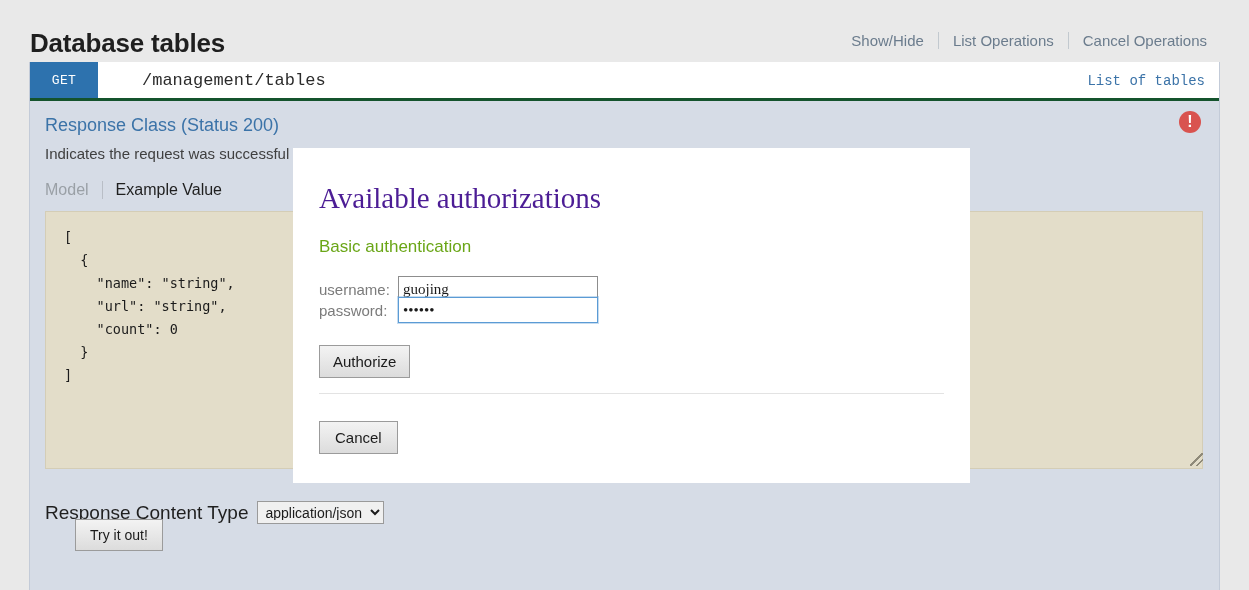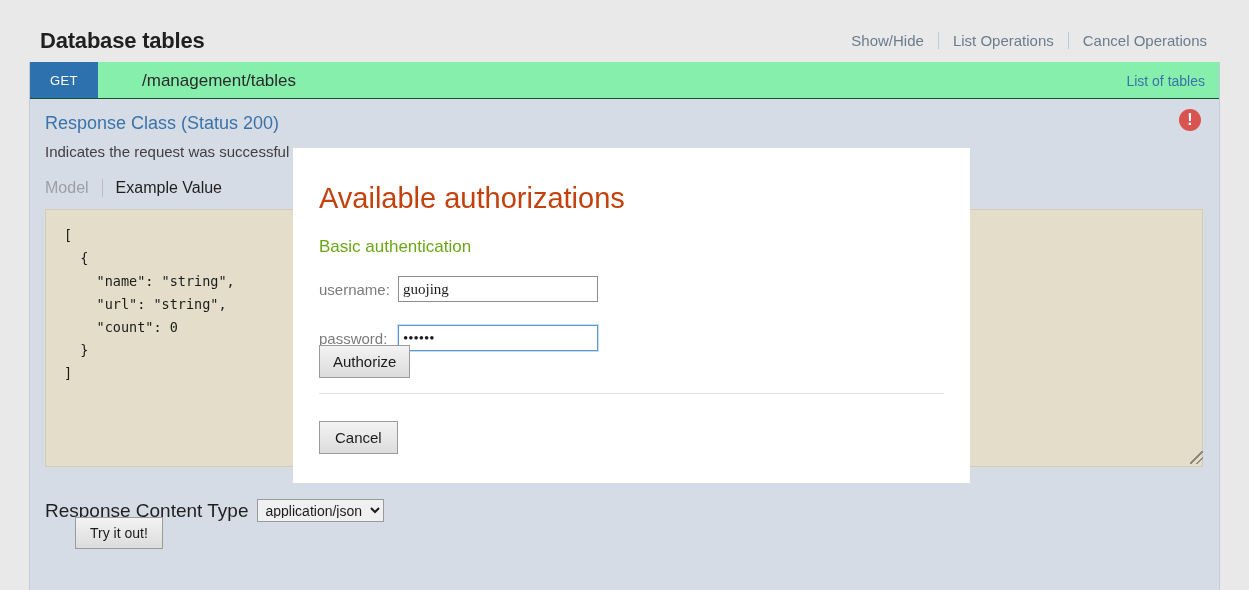--- a/index.html
+++ b/index.html
@@ -20,25 +20,24 @@
     position: absolute;
     left: 0; top: 0;
     width: 1249px;
     height: 62px;
     background: #e9e9e9;
   }
   .page-title {
     position: absolute;
     left: 30px;
     top: 28px;
-    font-size: 22px;
+    font-size: 26px;
     font-weight: bold;
     color: #1f1f1f;
     letter-spacing: -0.2px;
-    margin-left: 10px;
   }
   .header-links {
     position: absolute;
     right: 28px;
     top: 32px;
     display: flex;
     align-items: center;
     font-size: 15px;
   }
   .header-link {
@@ -62,22 +61,23 @@
     width: 1191px;
     height: 528px;
     background: #d6dce6;
     border-left: 1px solid #c3cbd8;
     border-right: 1px solid #c3cbd8;
     box-sizing: border-box;
   }
   .op-head {
     position: relative;
     height: 36px;
-    background: #86efac;
-    border-bottom: 1px solid #14532d;
+    background: #ffffff;
+    border-bottom: 3px solid #14532d;
+    font-family: Liberation Mono, monospace;
   }
   .op-method {
     position: absolute;
     left: 0; top: 0;
     width: 68px;
     height: 36px;
     background: #2d72ae;
     color: #ffffff;
     font-size: 13px;
     display: flex;
@@ -231,37 +231,38 @@
     height: 335px;
     background: #ffffff;
     box-sizing: border-box;
     z-index: 50;
   }
   .modal-title {
     position: absolute;
     left: 26px;
     top: 34px;
     font-size: 29px;
-    color: #c2410c;
+    color: #4c1d95;
     font-weight: normal;
+    font-family: Liberation Serif, serif;
   }
   .auth-type {
     position: absolute;
     left: 26px;
     top: 89px;
     font-size: 17px;
     color: #6aa617;
   }
   .field-row {
     position: absolute;
     display: flex;
     align-items: center;
   }
   .field-row.username { left: 26px; top: 128px; }
-  .field-row.password { left: 26px; top: 149px; margin-top: 28px; }
+  .field-row.password { left: 26px; top: 149px; }
   .field-label {
     width: 79px;
     font-size: 15px;
     color: #7b7b7b;
     text-align: left;
   }
   .field-input {
     width: 200px;
     height: 26px;
     box-sizing: border-box;

